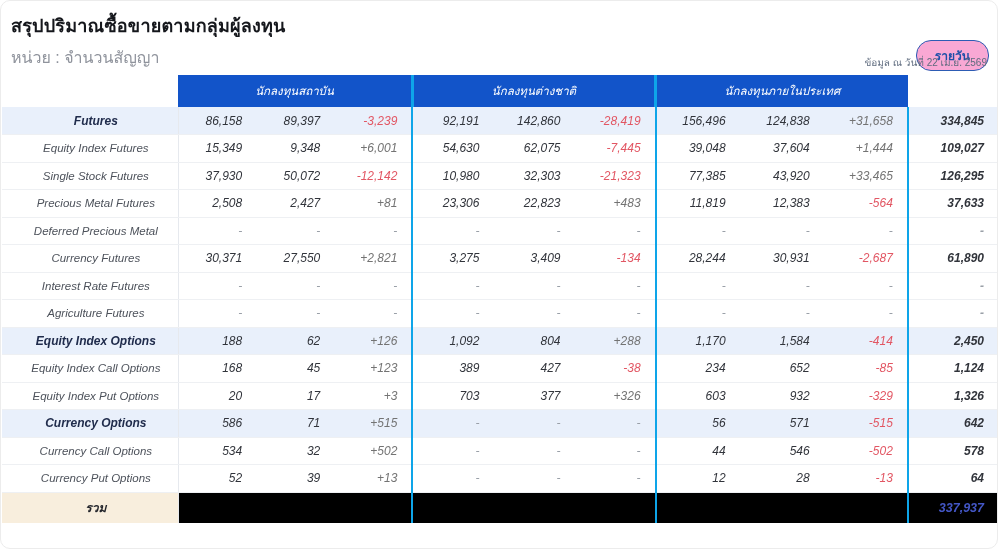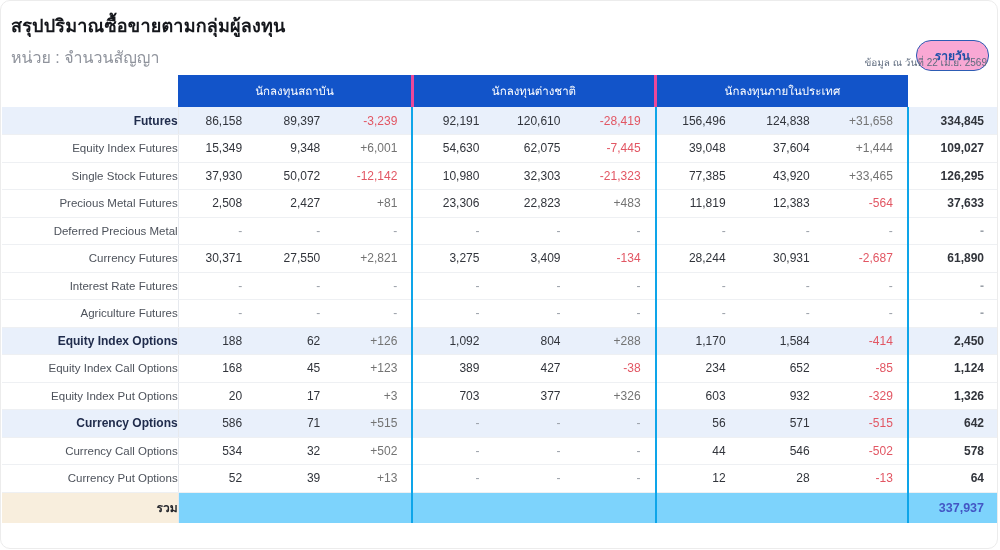--- a/index.html
+++ b/index.html
@@ -8,43 +8,43 @@
   .page { width:998px; height:549px; margin:0; border:1px solid #ececec; border-radius:10px; background:#fff; overflow:hidden; position:relative; }
 
   
   .topbar { position:relative; height:74px; padding:10px 10px 0 10px; }
   .title { font-size:18px; font-weight:bold; color:#15171c; letter-spacing:.2px; }
   .unit { position:absolute; left:10px; top:44px; font-size:16px; color:#8f939c; }
   .period-btn { position:absolute; right:8px; top:9px; border:1.5px solid #2d5cb4; color:#1d4fa8; background:#f9a8d4; border-radius:15px; padding:5px 18px; font-size:12px; font-weight:bold; cursor:pointer; font-family:inherit;margin-top:30px; }
   .asof { position:absolute; right:10px; top:54px; font-size:10px; color:#5e6b7e; }
 
   
-  table { border-collapse:collapse; table-layout:fixed; width:996px; margin-left:1px; }
+  table { border-collapse:collapse; table-layout:fixed; width:996px; margin-left:1px;font-style:italic; }
   col.c-label { width:176px; }
   col.g1 { width:78px; } col.g2 { width:81px; } col.g3 { width:84px; } col.c-total { width:90px; }
 
   thead th { font-weight:normal; }
   tr.grp-row { height:32px; }
   tr.grp-row th.grp { background:#1254c9; color:#fff; font-size:11.5px; text-align:center; }
-  tr.grp-row th.gsep { border-left:3px solid #ec4899; }
+  tr.grp-row th.gsep { border-left:3px solid #0ea5e9; }
   tr.grp-row th.blank { background:#fff; }
   tr.sub-row { height:28px; }
   tr.sub-row th { background:#e8eef8; color:#39455e; font-size:11px; text-align:right; padding-right:14px; }
   tr.sub-row th.blank { background:#fff; }
 
   tbody td { height:27.5px; font-size:12px; color:#31343b; border-bottom:1px solid #eef0f3; }
-  td.lbl { font-size:11.5px; color:#4d525b; text-align:right; padding-left:12px; border-right:1px solid #e6e9ee; }
+  td.lbl { font-size:11.5px; color:#4d525b; text-align:center; padding-left:12px; border-right:1px solid #e6e9ee; }
   td.num { text-align:right; padding-right:14px; }
   td.c2, td.c5, td.c8 { border-right:2px solid #0ea5e9; }
   tr.category td { background:#e9f0fb; }
   tr.category td.lbl { color:#202c4c; font-weight:bold; font-size:12px; }
   td.pos { color:#737373; }
   td.neg { color:#e25663; }
   td.dash { color:#9aa0a8; }
-  tr.total td { background:#7dd3fc; border-bottom:none; height:31px; }
+  tr.total td { background:#000000; border-bottom:none; height:31px; }
   tr.total td.lbl { background:#f8eedd; font-weight:bold; color:#23252b; font-size:12px; }
   td.tot { font-weight:bold; }
   tr.total td.tot { color:#4356c5; font-size:12.5px; }
 </style>
 </head>
 <body>
 
 <div class="page">
 
   <div class="topbar">
@@ -77,21 +77,21 @@
         <th class="blank"></th>
       </tr>
     </thead>
     <tbody>
         <tr class="category">
           <td class="lbl">Futures</td>
           <td class="num c0">86,158</td>
           <td class="num c1">89,397</td>
           <td class="num c2 neg">-3,239</td>
           <td class="num c3">92,191</td>
-          <td class="num c4">120,610</td>
+          <td class="num c4">142,860</td>
           <td class="num c5 neg">-28,419</td>
           <td class="num c6">156,496</td>
           <td class="num c7">124,838</td>
           <td class="num c8 pos">+31,658</td>
           <td class="num c9 tot">334,845</td>
         </tr>
         <tr class="normal">
           <td class="lbl">Equity Index Futures</td>
           <td class="num c0">15,349</td>
           <td class="num c1">9,348</td>

